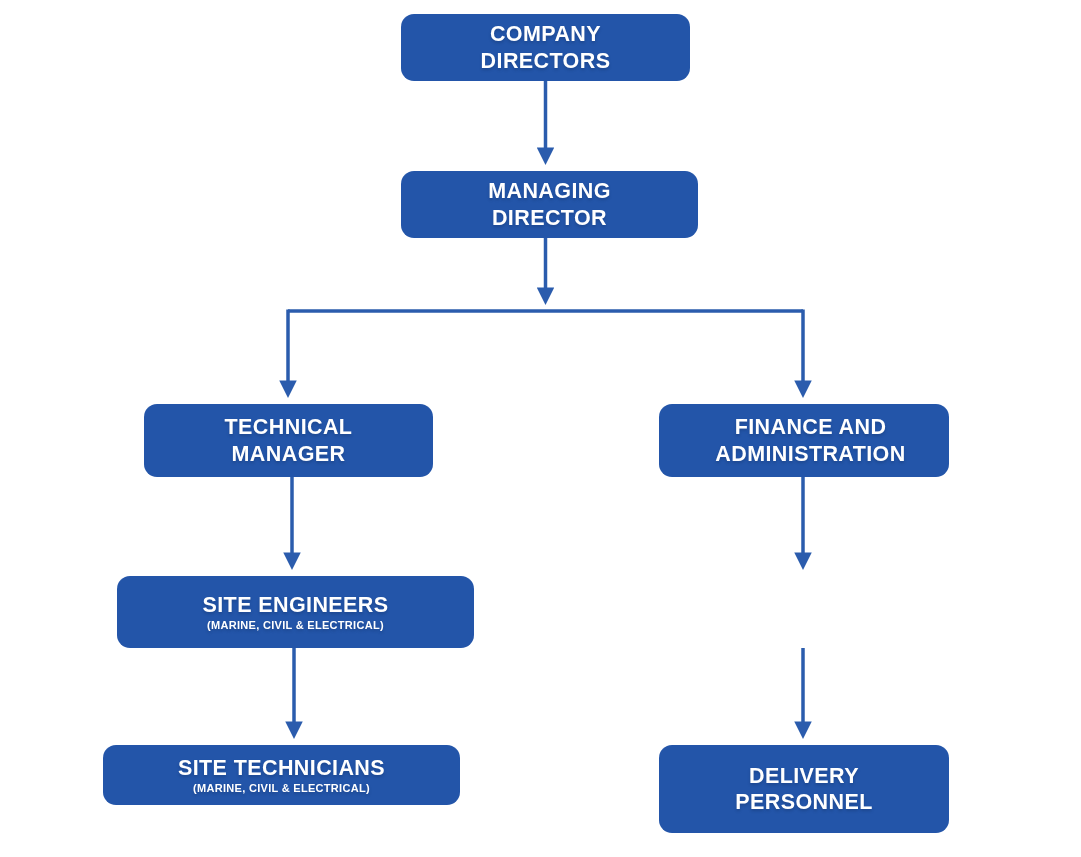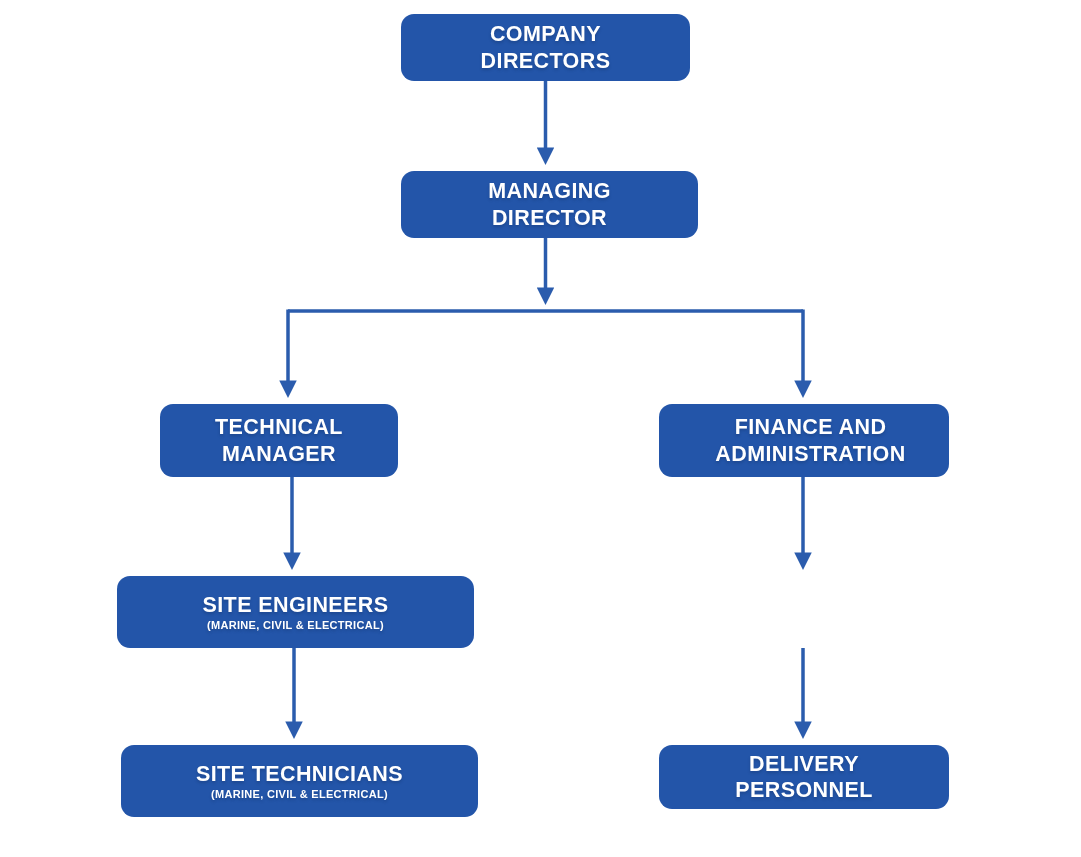--- a/index.html
+++ b/index.html
@@ -51,26 +51,26 @@
     font-weight:bold;
     font-size:11px;
     line-height:1.25;
     letter-spacing:0.3px;
     margin-top:1px;
     text-shadow:0 2px 3px rgba(18,40,84,0.30);
   }
   
   #node-company-directors   {left:401px; top:14px;  width:289px; height:67px;}
   #node-managing-director   {left:401px; top:171px; width:297px; height:67px;}
-  #node-technical-manager   {left:160px; top:404px; width:238px; height:73px;}
+  #node-technical-manager   {left:144px; top:404px; width:289px; height:73px;}
   #node-finance-admin       {left:659px; top:404px; width:290px; height:73px;padding-left:23px;}
   #node-site-engineers      {left:117px; top:576px; width:357px; height:72px;}
   #node-marketing-executive {left:659px; top:576px; width:290px; height:72px;}
-  #node-site-technicians    {left:121px; top:745px; width:357px; height:72px;}
-  #node-delivery-personnel  {left:659px; top:745px; width:290px; height:64px;}
+  #node-site-technicians    {left:103px; top:745px; width:357px; height:60px;}
+  #node-delivery-personnel  {left:659px; top:745px; width:290px; height:88px;}
 </style>
 <title>Company Organization Chart</title></head>
 <body>
 
 <div class="canvas">
 
   <svg class="connectors" viewBox="0 0 1081 857" xmlns="http://www.w3.org/2000/svg" aria-hidden="true">
     <defs>
       <marker id="arrow" markerWidth="5" markerHeight="5" refX="3.6" refY="2.5" orient="auto" markerUnits="strokeWidth">
         <path class="arrowhead-shape" d="M0,0 L5,2.5 L0,5 Z"></path>

